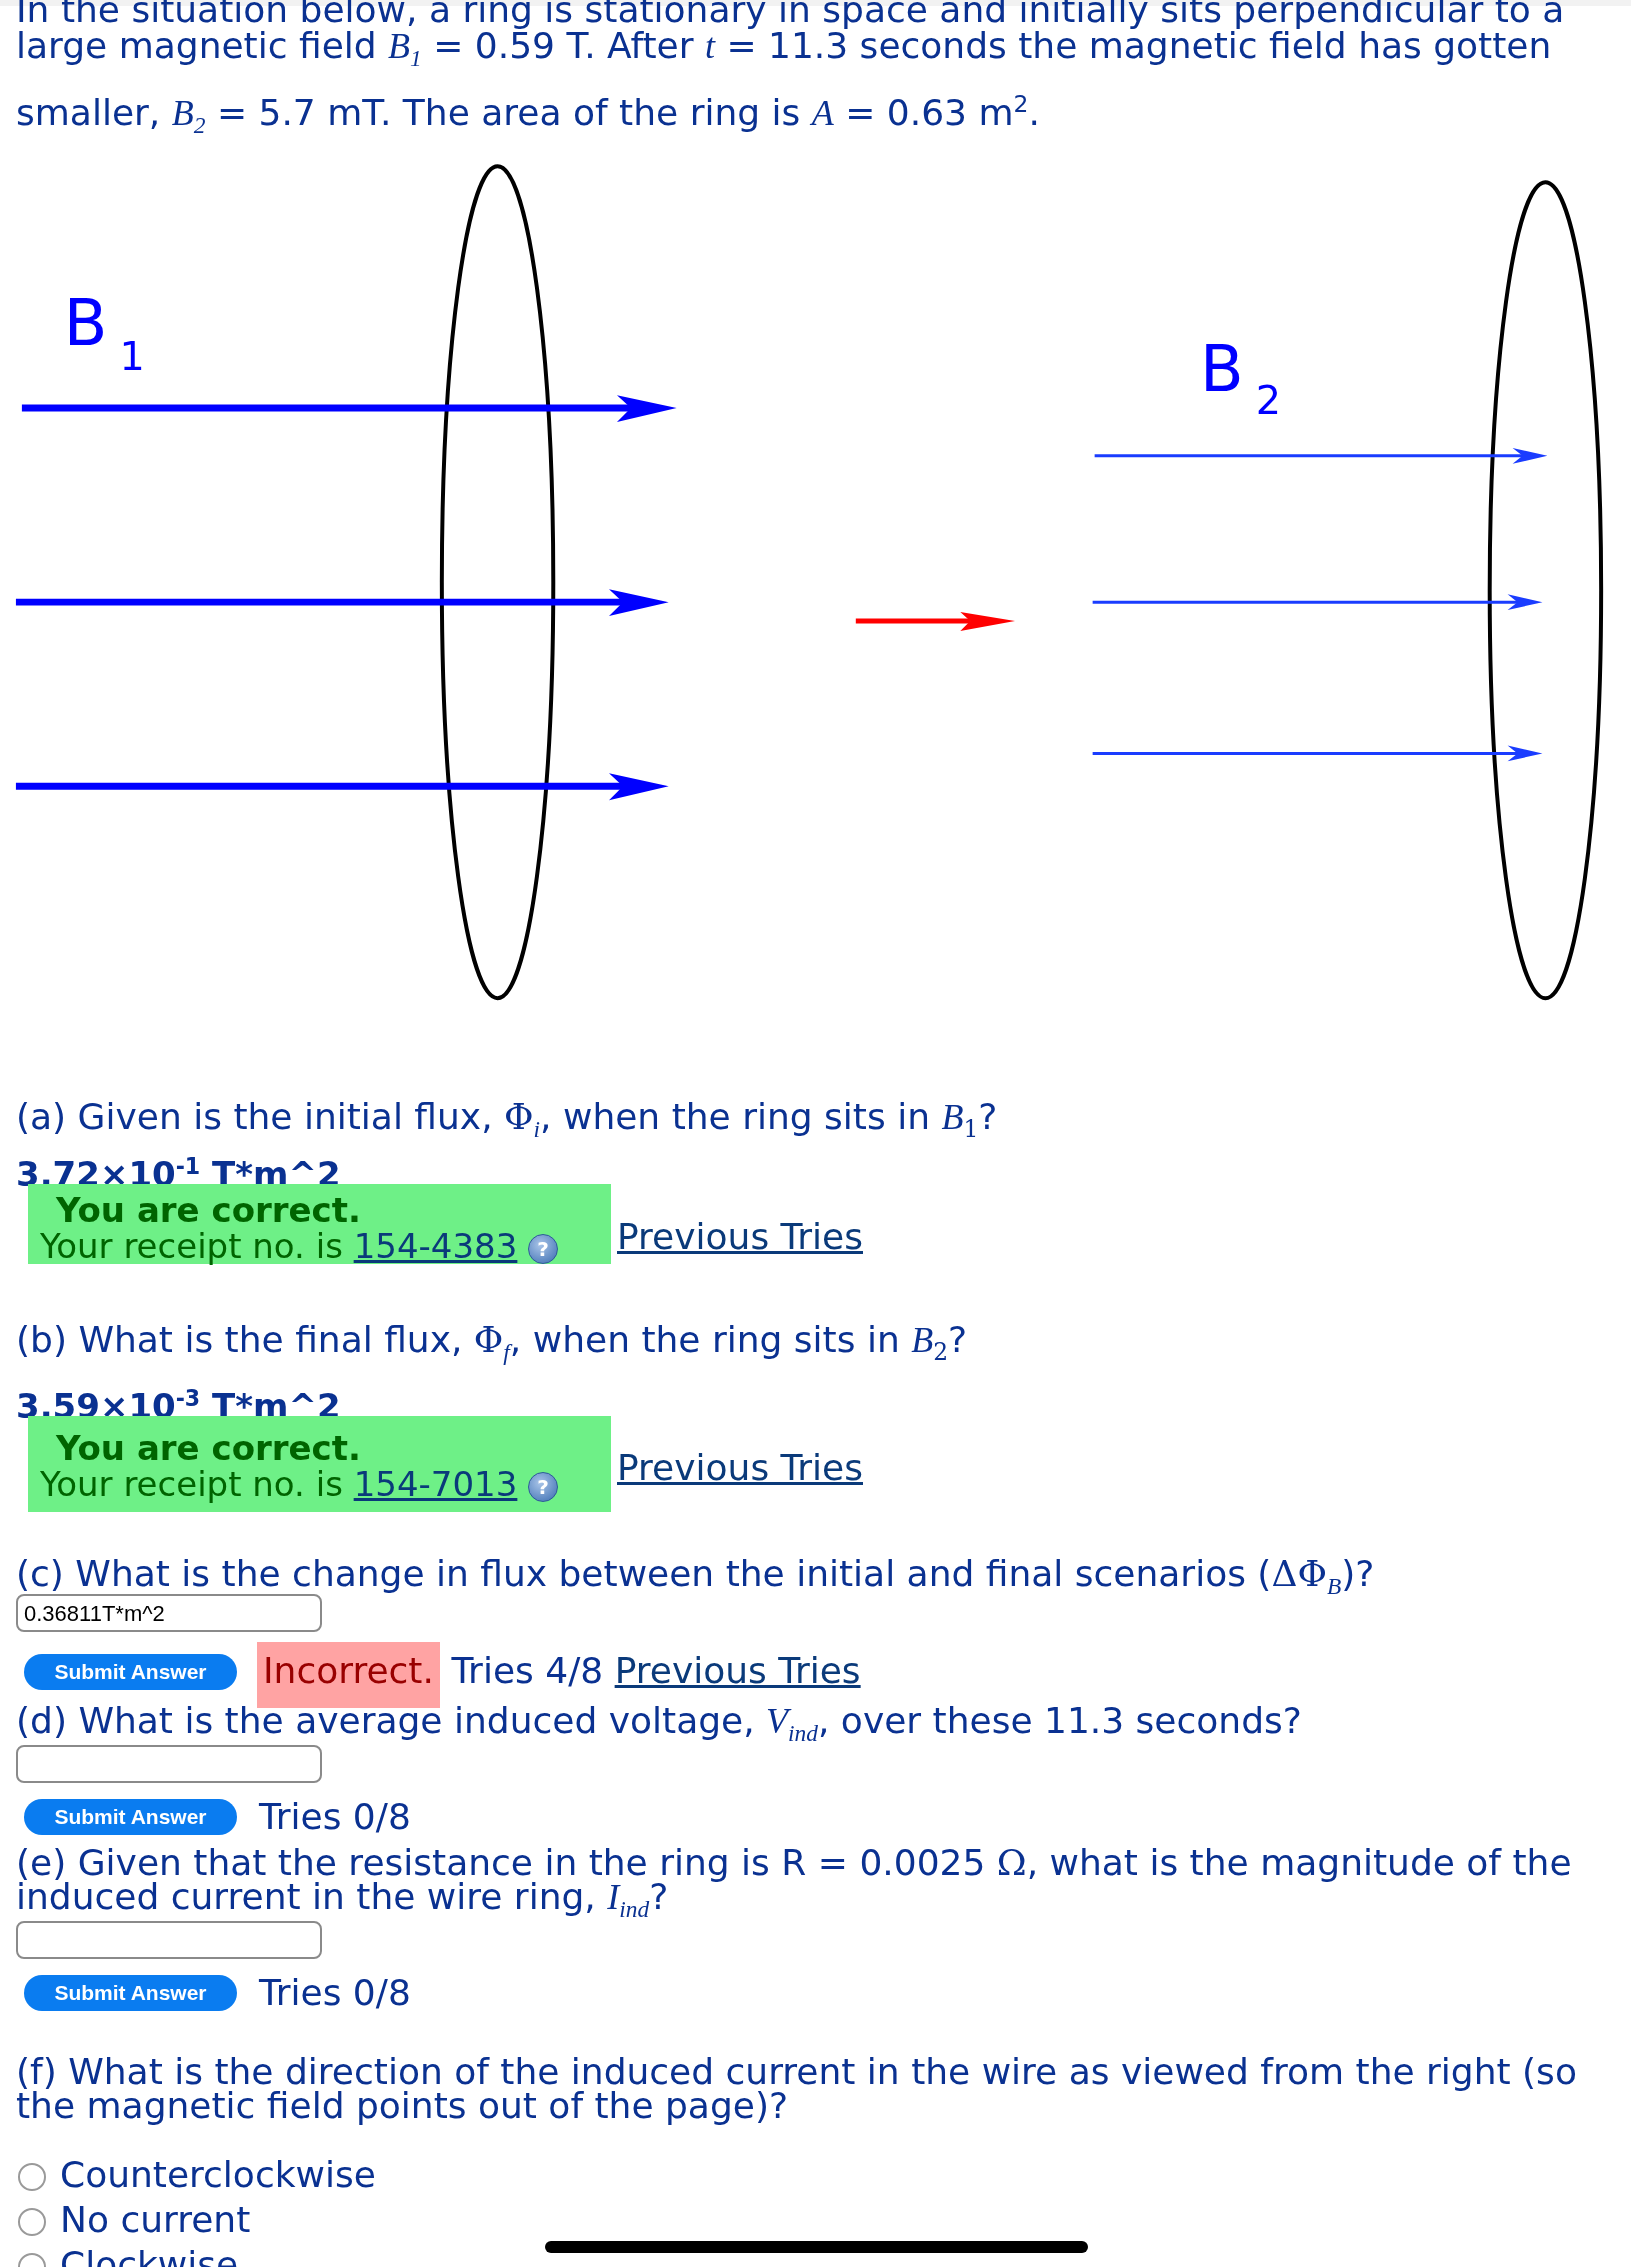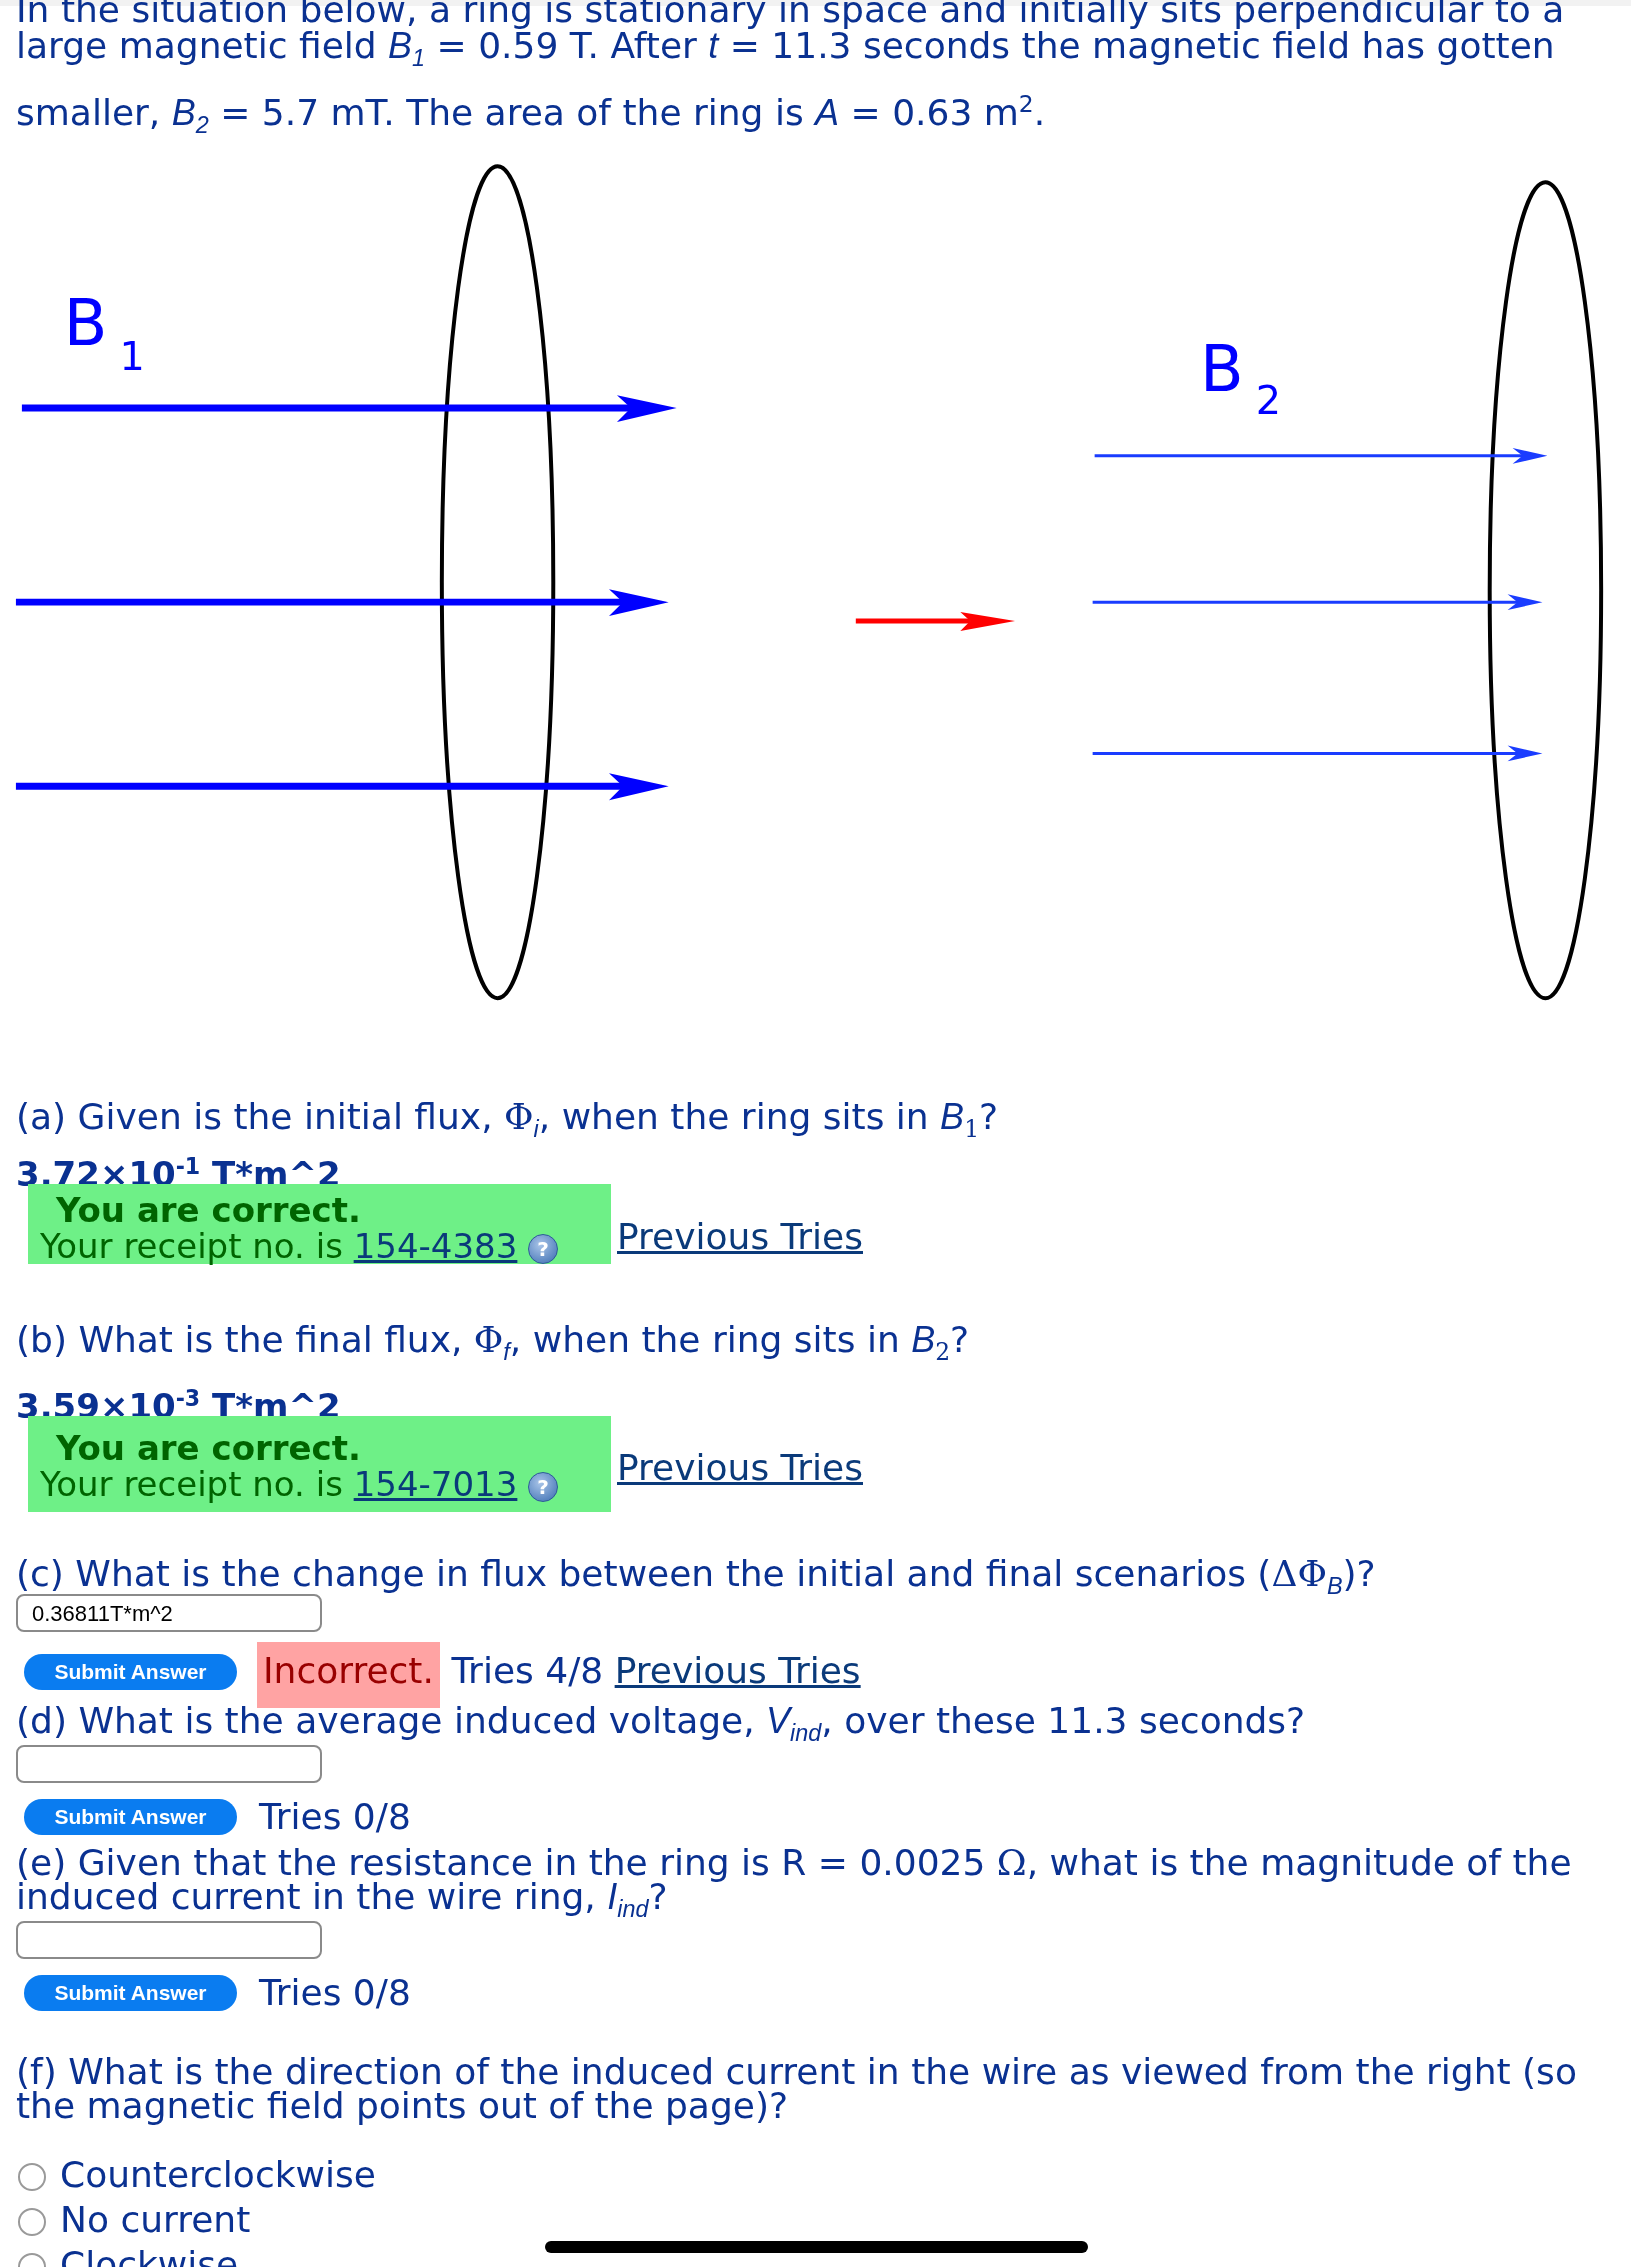--- a/index.html
+++ b/index.html
@@ -3,41 +3,41 @@
 <meta charset="utf-8">
 <style>
   html, body { margin: 0; padding: 0; background: #ffffff; }
   body {
     width: 1632px; height: 2268px; position: relative; overflow: hidden;
     font-family: "DejaVu Sans", sans-serif; color: #0a3191;
   }
   .abs { position: absolute; }
   .txt { font-size: 36px; line-height: 40px; white-space: nowrap; color: #0a3191; }
   .topbar { position: absolute; left: 0; top: 0; width: 1632px; height: 6px; background: #f2f2f2; }
-  .math { font-family: Liberation Sans, sans-serif; font-style: italic; }
+  .math { font-family: Liberation Serif, serif; font-style: italic; }
   .mathr { font-family: "DejaVu Serif", serif; }
   sub, sup { font-size: 65%; }
   .answer { font-weight: bold; font-size: 34px; }
   .correct-box {
     position: absolute; background: #6ef087; color: #006400; padding: 8px 12px;
     font-size: 34px; line-height: 36px;
   }
   .correct-box .title { font-weight: bold; margin-left: 16px; }
   .receipt-link { color: #0a3a7a; text-decoration: underline; }
   .help-icon {
     display: inline-block; width: 28px; height: 28px; border-radius: 50%;
     background: radial-gradient(circle at 40% 35%, #a8c4e8, #3a6cb0);
     color: #fff; font-size: 20px; line-height: 28px; text-align: center;
     vertical-align: middle; font-weight: bold; border: 1px solid #2d5a99;
   }
   .prev-link { color: #0a3a7a; text-decoration: underline; font-size: 36px; }
   .input {
     position: absolute; width: 306px; height: 38px; border: 2px solid #8a8a8a;
     border-radius: 8px; background: #fff; font-family: "Liberation Sans", sans-serif;
-    font-size: 22px; color: #000; padding: 0 14px; box-sizing: border-box; line-height: 36px;
+    font-size: 22px; color: #000; padding: 0 6px; box-sizing: border-box; line-height: 36px;
   }
   .submit-btn {
     position: absolute; width: 213px; height: 36px; border-radius: 18px;
     background: #0a7cf0; color: #ffffff; font-family: "Liberation Sans", sans-serif;
     font-weight: bold; font-size: 21px; line-height: 36px; text-align: center;
     cursor: pointer;
   }
   .incorrect {
     background: #ffa3a3; color: #990000; padding: 0 6px; display: inline-block; height: 66px; line-height: 58px;
   }

